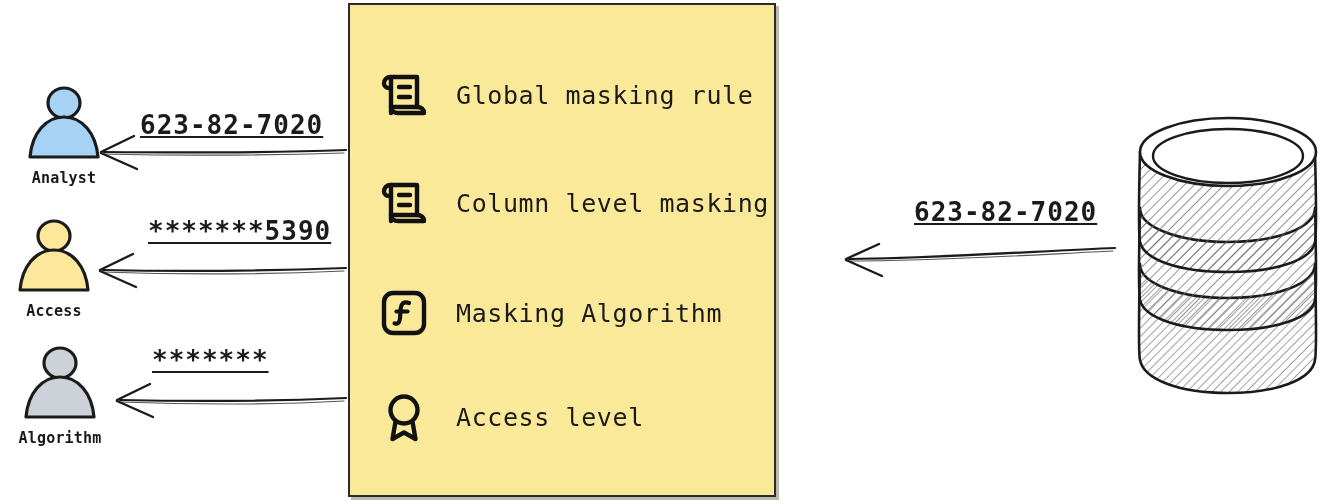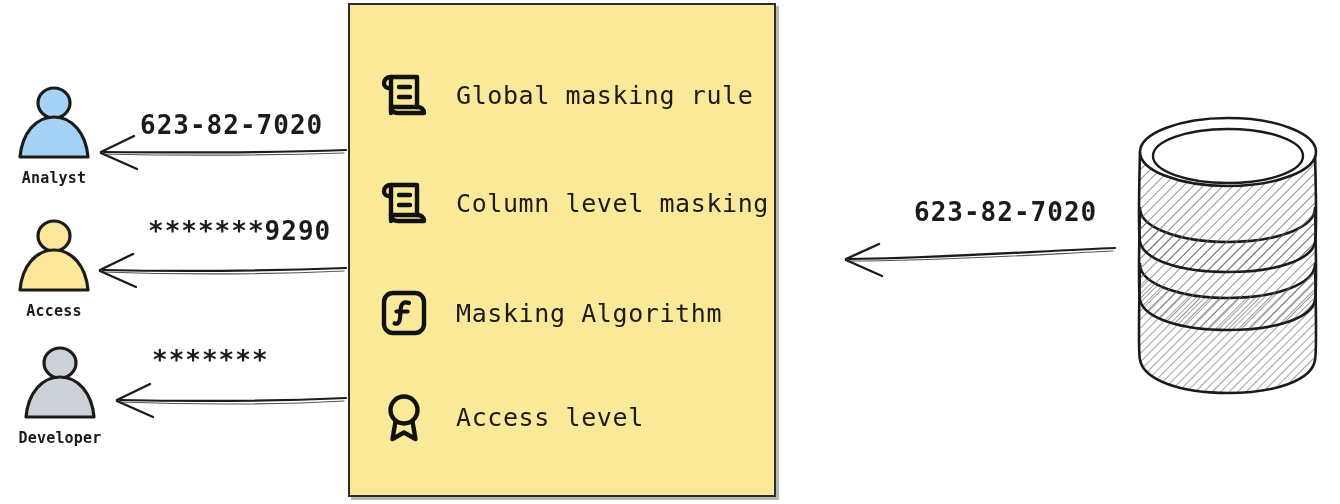--- a/index.html
+++ b/index.html
@@ -41,20 +41,21 @@
 
   
   .flow-label {
     position: absolute;
     font-family: "DejaVu Sans Mono", monospace;
     font-size: 26px;
     font-weight: 700;
     color: #1b1b1b;
     letter-spacing: 1px;
     white-space: nowrap;
+    text-decoration: underline;
   }
 
   
   #policy-box {
     position: absolute;
     left: 348px;
     top: 3px;
     width: 428px;
     height: 494px;
     background: #fbe99a;
@@ -132,46 +133,46 @@
     </g>
 
     <g>
       <path d="M1115,248 C1040,251 940,258 849,259" fill="none" stroke="#1b1b1b" stroke-width="2.2" stroke-linecap="round"></path>
       <path d="M1113,251 C1030,255 935,261 848,261" fill="none" stroke="#555" stroke-width="1.2" stroke-linecap="round"></path>
       <path d="M846,259 L879,244" fill="none" stroke="#1b1b1b" stroke-width="2.4" stroke-linecap="round"></path>
       <path d="M846,260 L882,276" fill="none" stroke="#1b1b1b" stroke-width="2.4" stroke-linecap="round"></path>
     </g>
   </svg>
 
-  <div class="actor" style="left:6px; top:85px;">
+  <div class="actor" style="left:16px; top:85px;">
     <svg class="actor-figure" viewBox="0 0 96 86" xmlns="http://www.w3.org/2000/svg">
       <ellipse cx="48" cy="18" rx="16" ry="15" fill="#a5d2f5" stroke="#1b1b1b" stroke-width="3.2"></ellipse>
       <path d="M48,32 C30,32 16,48 14,72 L82,72 C80,48 66,32 48,32 Z" fill="#a5d2f5" stroke="#1b1b1b" stroke-width="3.2" stroke-linejoin="round"></path>
     </svg>
     <div class="actor-label">Analyst</div>
   </div>
 
   <div class="actor" style="left:6px; top:218px;">
     <svg class="actor-figure" viewBox="0 0 96 86" xmlns="http://www.w3.org/2000/svg">
       <ellipse cx="48" cy="18" rx="16" ry="15" fill="#fde79a" stroke="#1b1b1b" stroke-width="3.2"></ellipse>
       <path d="M48,32 C30,32 16,48 14,72 L82,72 C80,48 66,32 48,32 Z" fill="#fde79a" stroke="#1b1b1b" stroke-width="3.2" stroke-linejoin="round"></path>
     </svg>
     <div class="actor-label">Access</div>
   </div>
 
   <div class="actor" style="left:12px; top:345px;">
     <svg class="actor-figure" viewBox="0 0 96 86" xmlns="http://www.w3.org/2000/svg">
       <ellipse cx="48" cy="18" rx="16" ry="15" fill="#cdd2d8" stroke="#1b1b1b" stroke-width="3.2"></ellipse>
       <path d="M48,32 C30,32 16,48 14,72 L82,72 C80,48 66,32 48,32 Z" fill="#cdd2d8" stroke="#1b1b1b" stroke-width="3.2" stroke-linejoin="round"></path>
     </svg>
-    <div class="actor-label">Developer</div>
+    <div class="actor-label">Algorithm</div>
   </div>
 
   <div class="flow-label" style="left:140px; top:110px;">623-82-7020</div>
-  <div class="flow-label" style="left:148px; top:216px;">*******9290</div>
+  <div class="flow-label" style="left:148px; top:216px;">*******5390</div>
   <div class="flow-label" style="left:152px; top:345px;">*******</div>
   <div class="flow-label" style="left:914px; top:197px;">623-82-7020</div>
 
   <div id="policy-box">
 
     <div class="policy-row" style="top:60px;">
       <svg class="policy-icon" viewBox="0 0 52 52" xmlns="http://www.w3.org/2000/svg">
         <g fill="none" stroke="#111" stroke-width="4.4" stroke-linecap="round" stroke-linejoin="round">
           <path d="M13,8 h26 v30 h-26 z"></path>
           <path d="M13,8 C8.5,8 6,10.5 6,14.5 C6,17.5 8.5,19 11,19 L13,19"></path>

